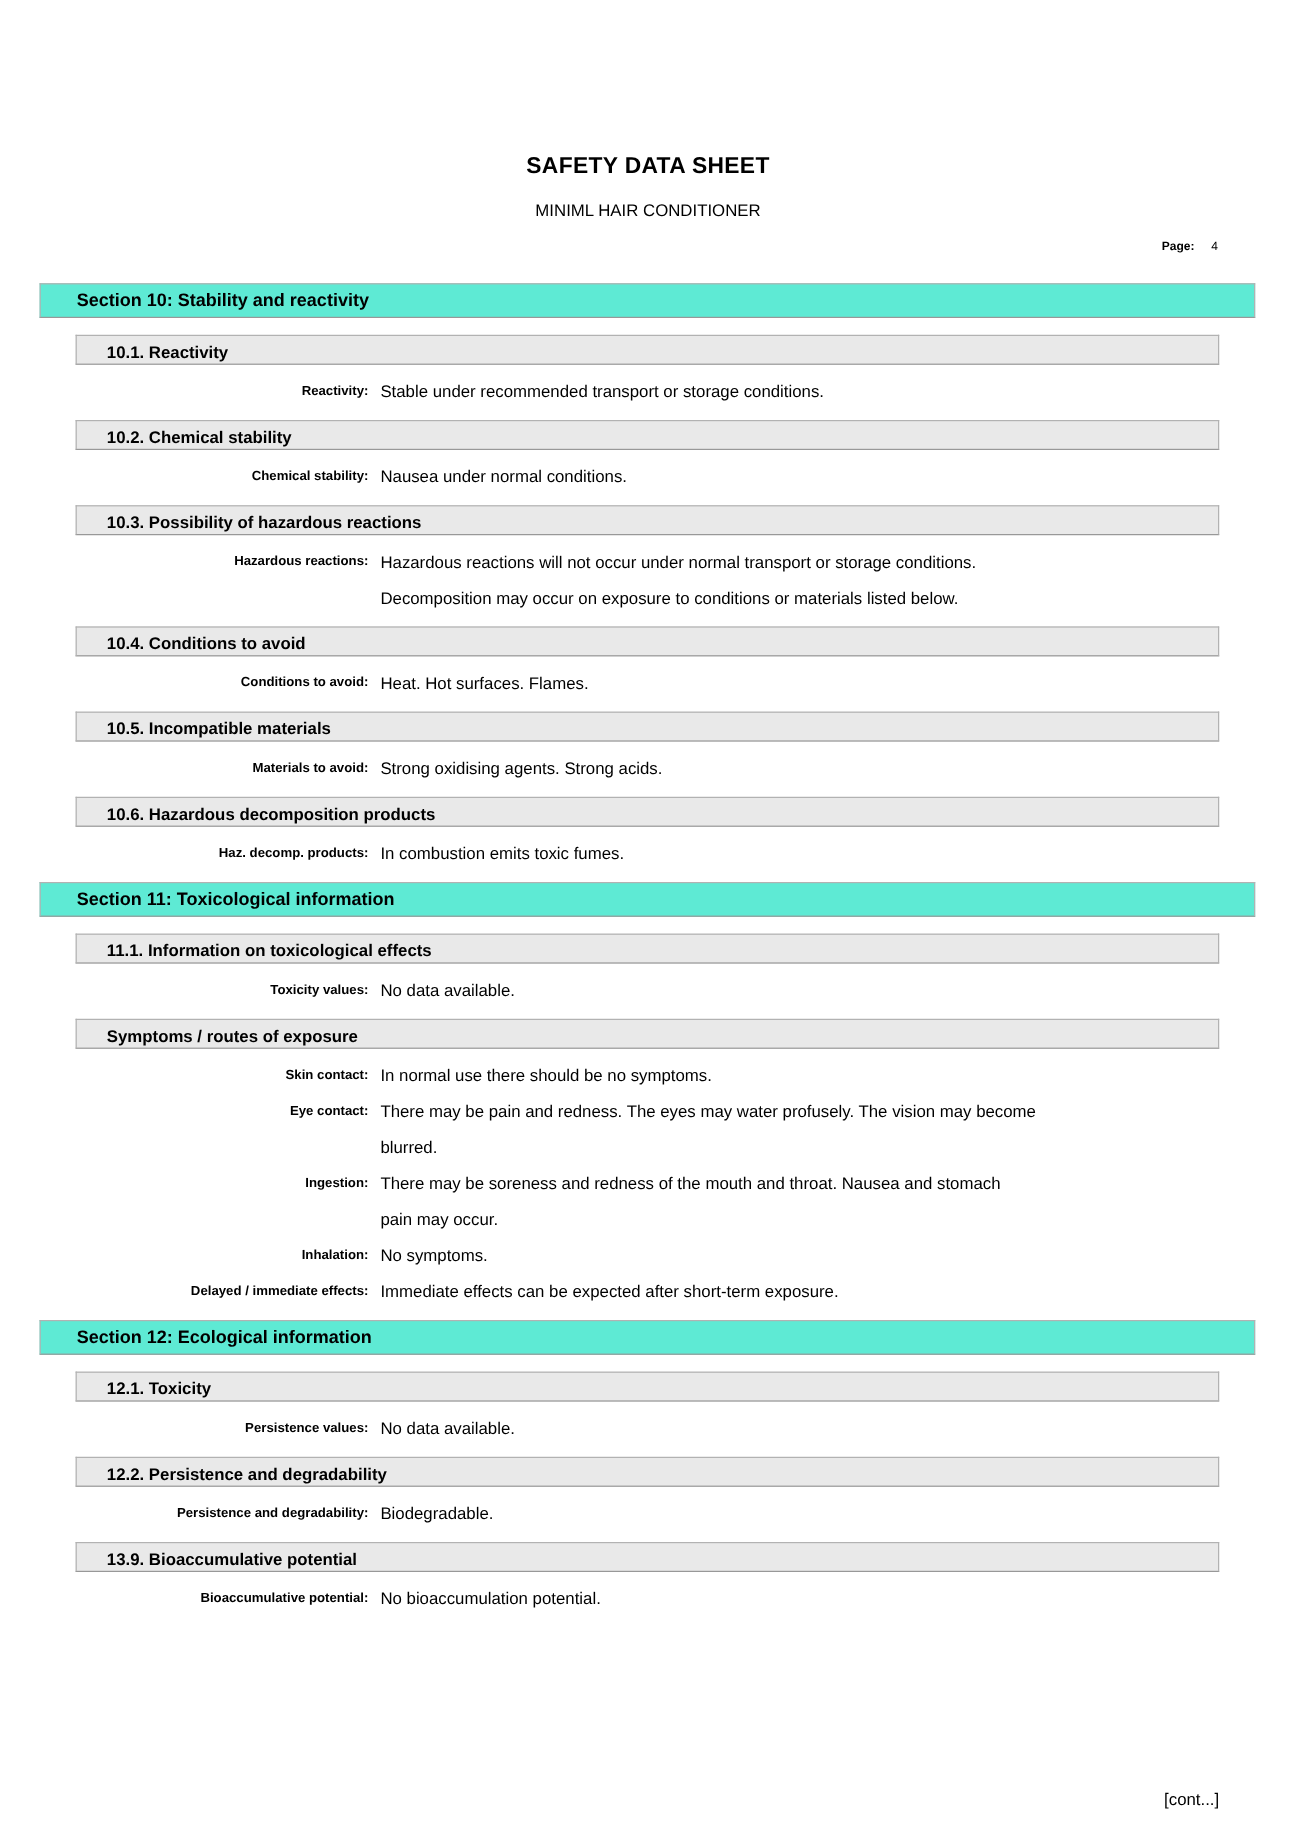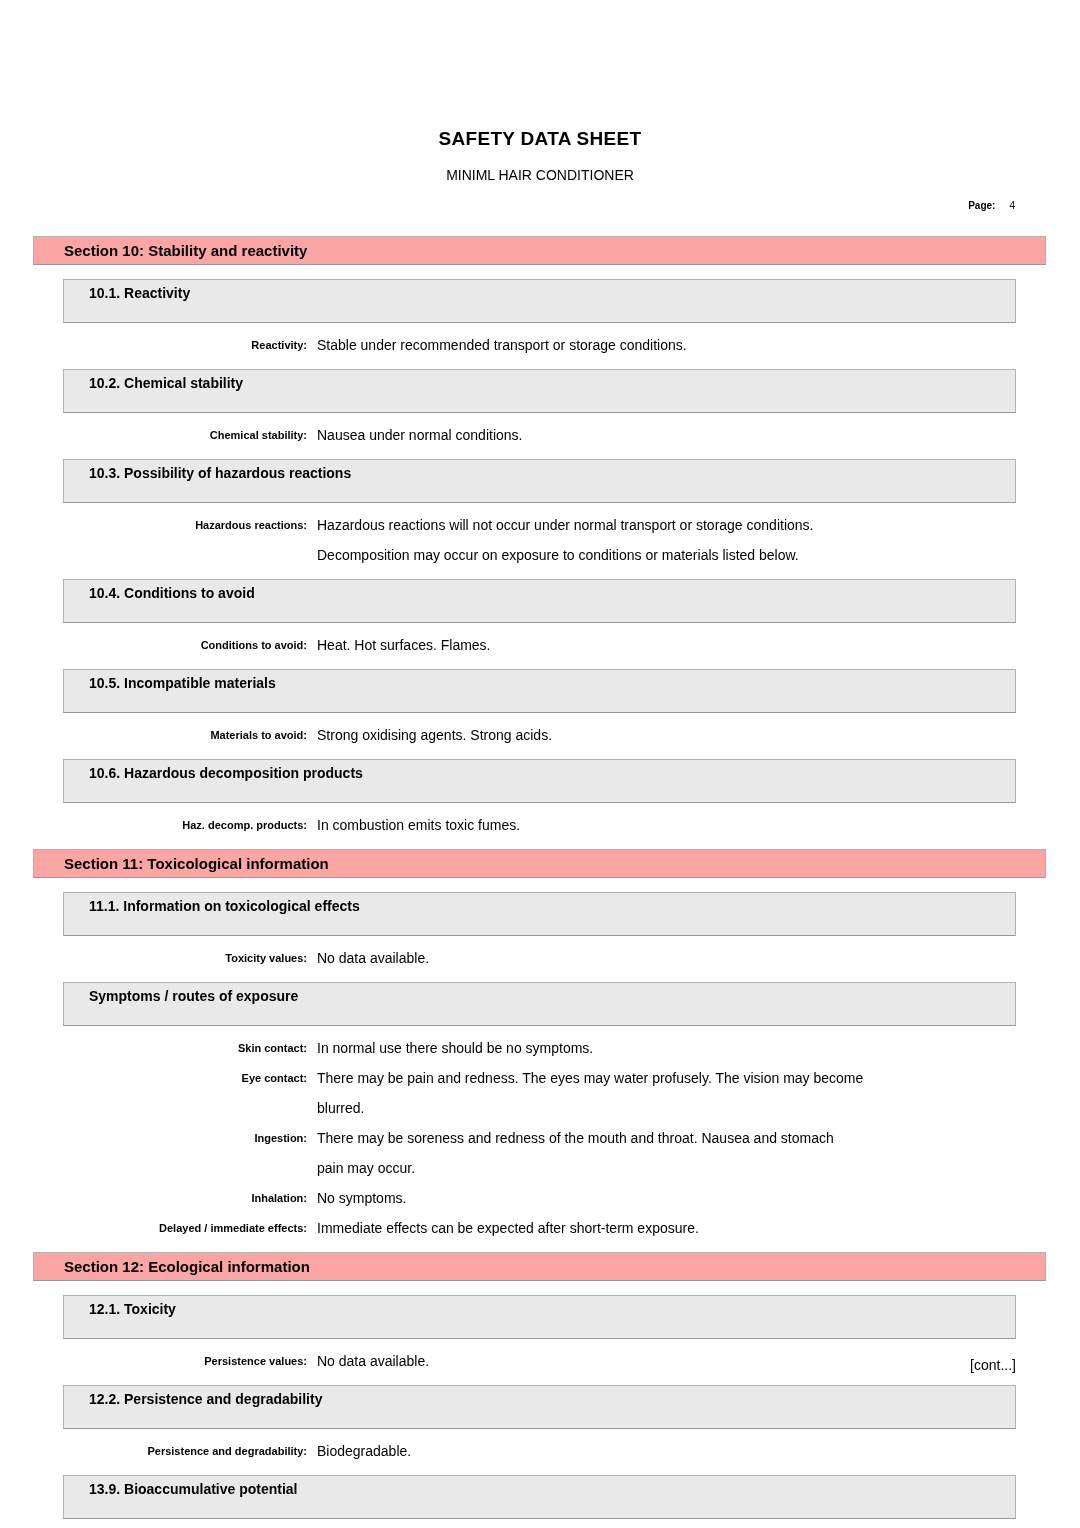--- a/index.html
+++ b/index.html
@@ -38,32 +38,32 @@
   .page-num { display: inline-block; margin-left: 14px; }
 
   .doc-section { margin-top: 21px; }
   .doc-section ~ .doc-section { margin-top: 3px; }
 
   .section-bar {
     margin-left: 33px;
     width: 1013px;
     height: 29px;
     line-height: 27px;
-    background: #fca5a5;
+    background: #5eead4;
     border: 1px solid #b2b2b2;
     border-bottom-color: #989898;
     padding-left: 30px;
     font-size: 15px;
     font-weight: bold;
     margin-bottom: 14px;
   }
   .sub-bar {
     margin-left: 63px;
     width: 953px;
-    height: 44px;
+    height: 25px;
     line-height: 26px;
     background: #e9e9e9;
     border: 1px solid #b2b2b2;
     border-bottom-color: #989898;
     padding-left: 25px;
     font-size: 14px;
     font-weight: bold;
     margin-bottom: 7px;
   }
   .block { margin-bottom: 9px; }
@@ -77,21 +77,21 @@
     font-size: 11px;
     line-height: 30px;
   }
   .row-value {
     margin-left: 10px;
     font-size: 14px;
     line-height: 30px;
   }
   .cont-marker {
     position: absolute;
-    top: 1356px;
+    top: 1490px;
     right: 64px;
     font-size: 14px;
     line-height: 18px;
   }
 </style>
 </head>
 <body>
 
 <div class="page">
 

